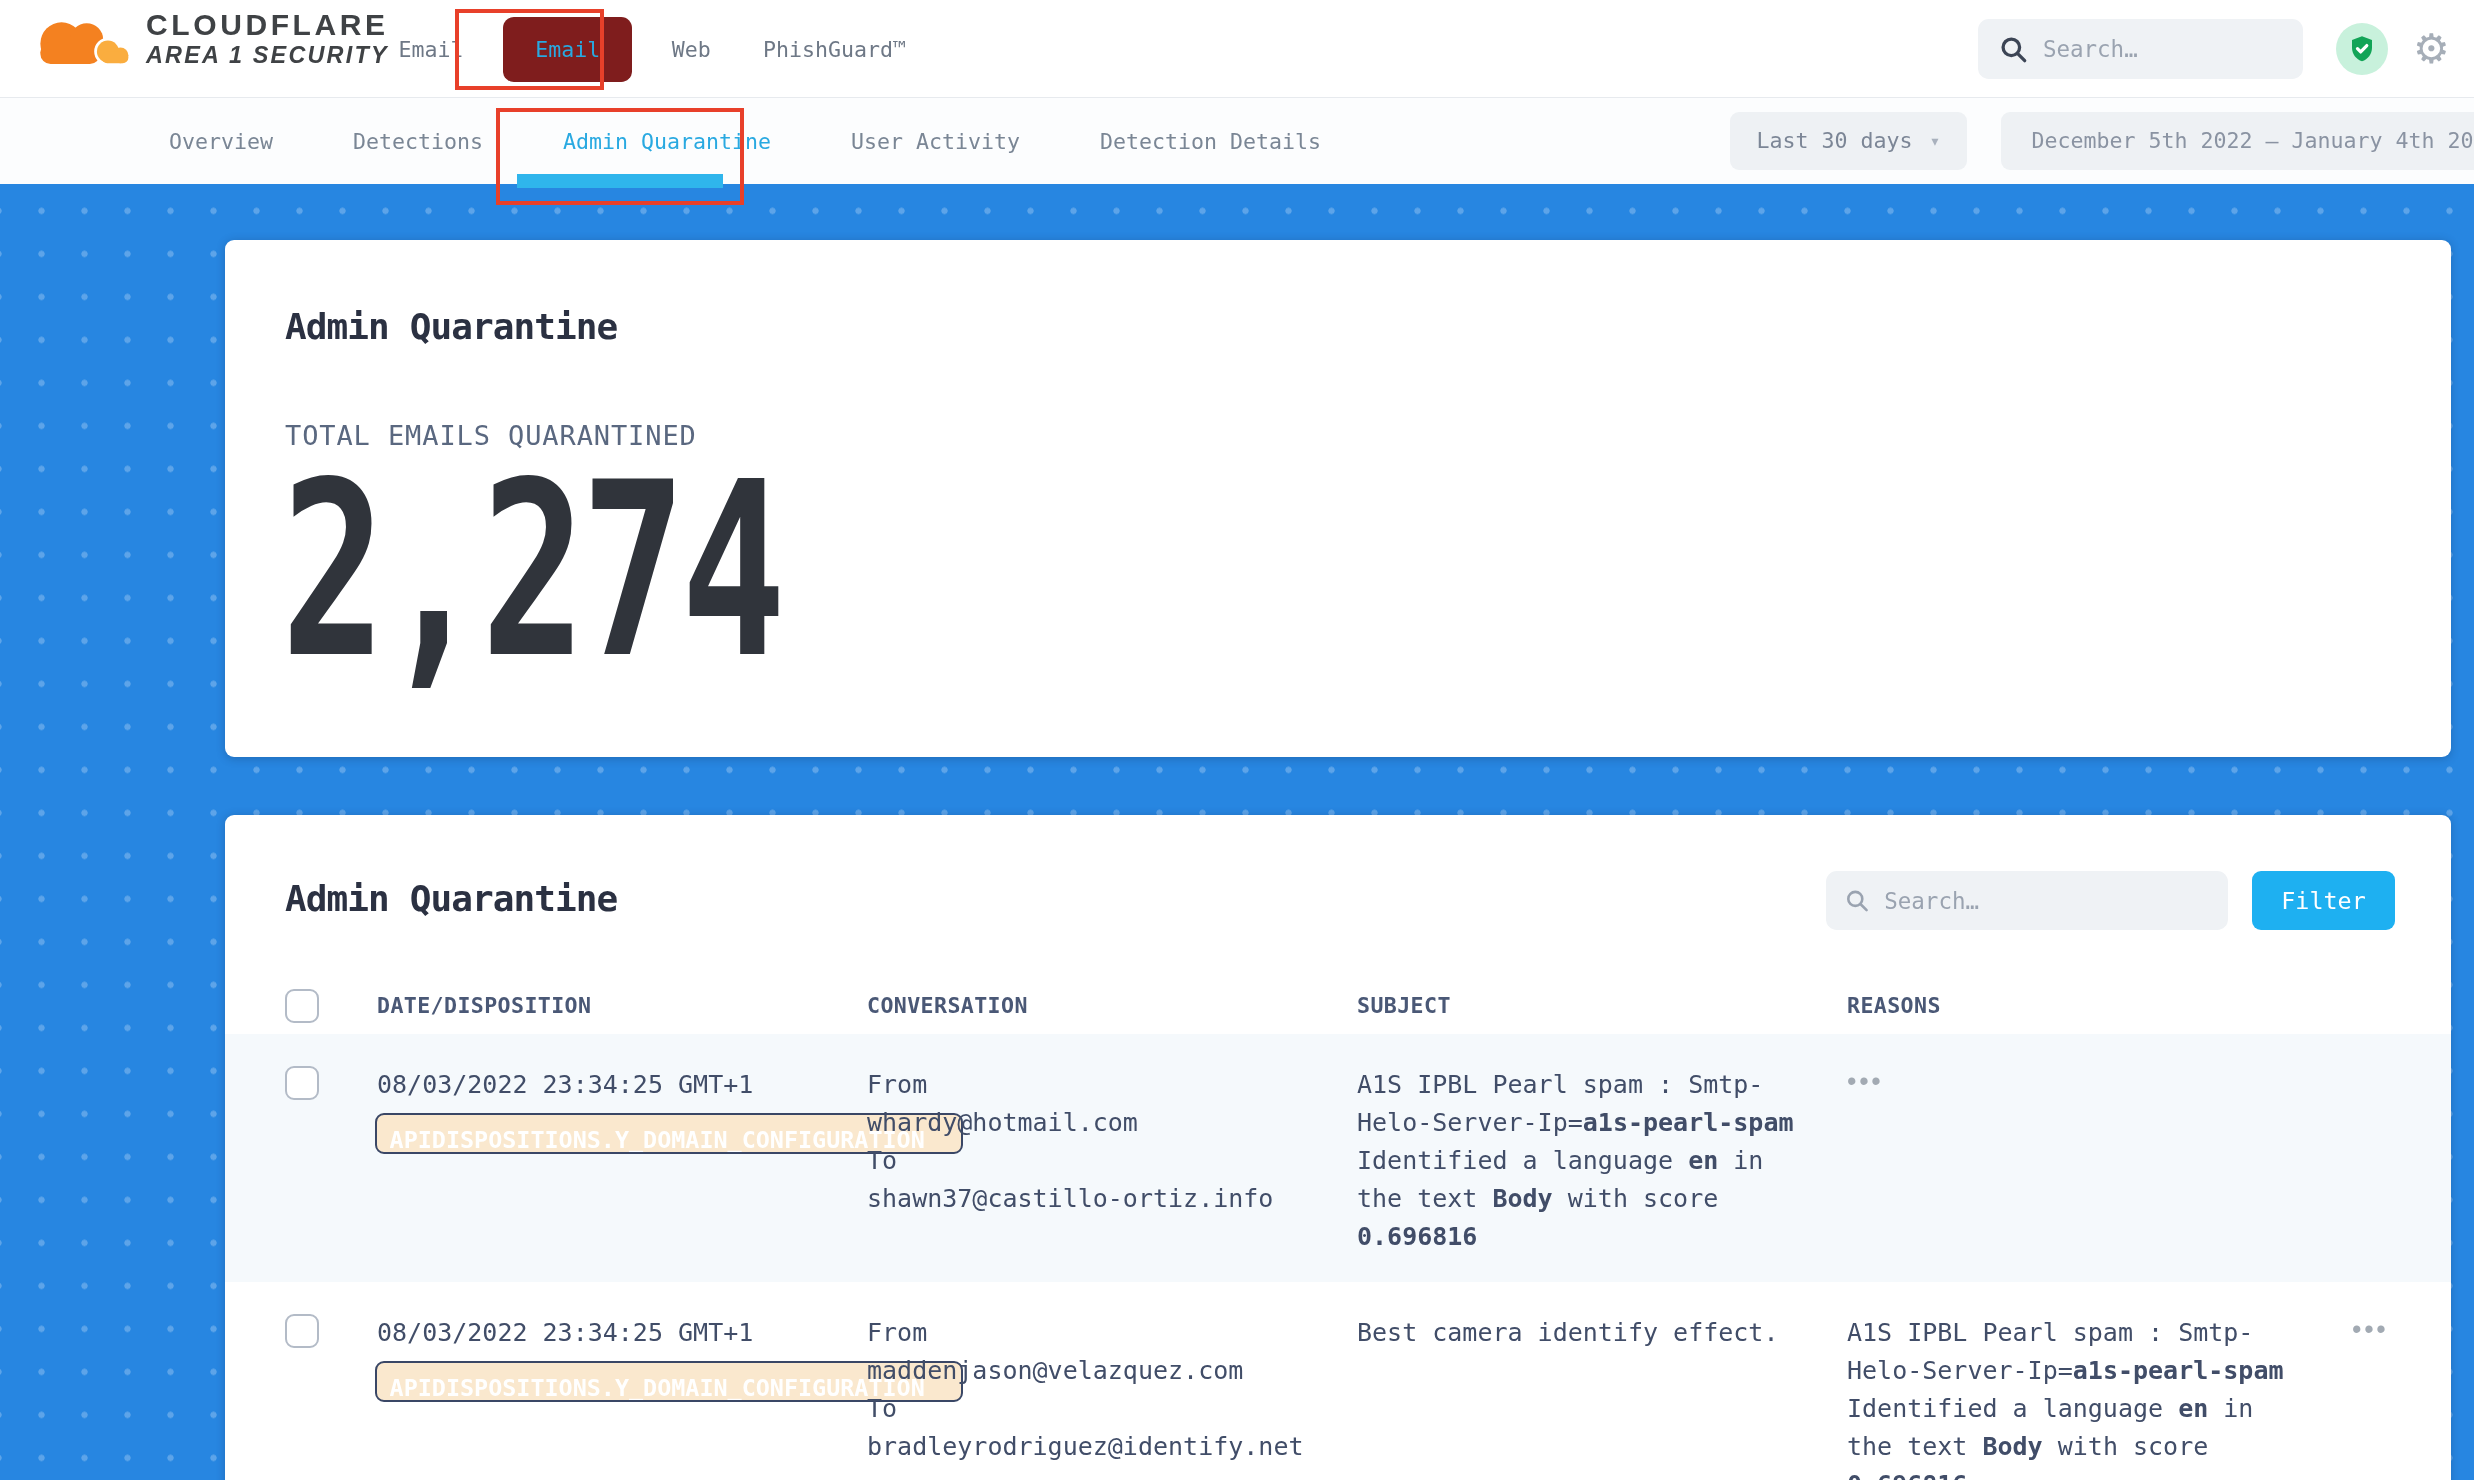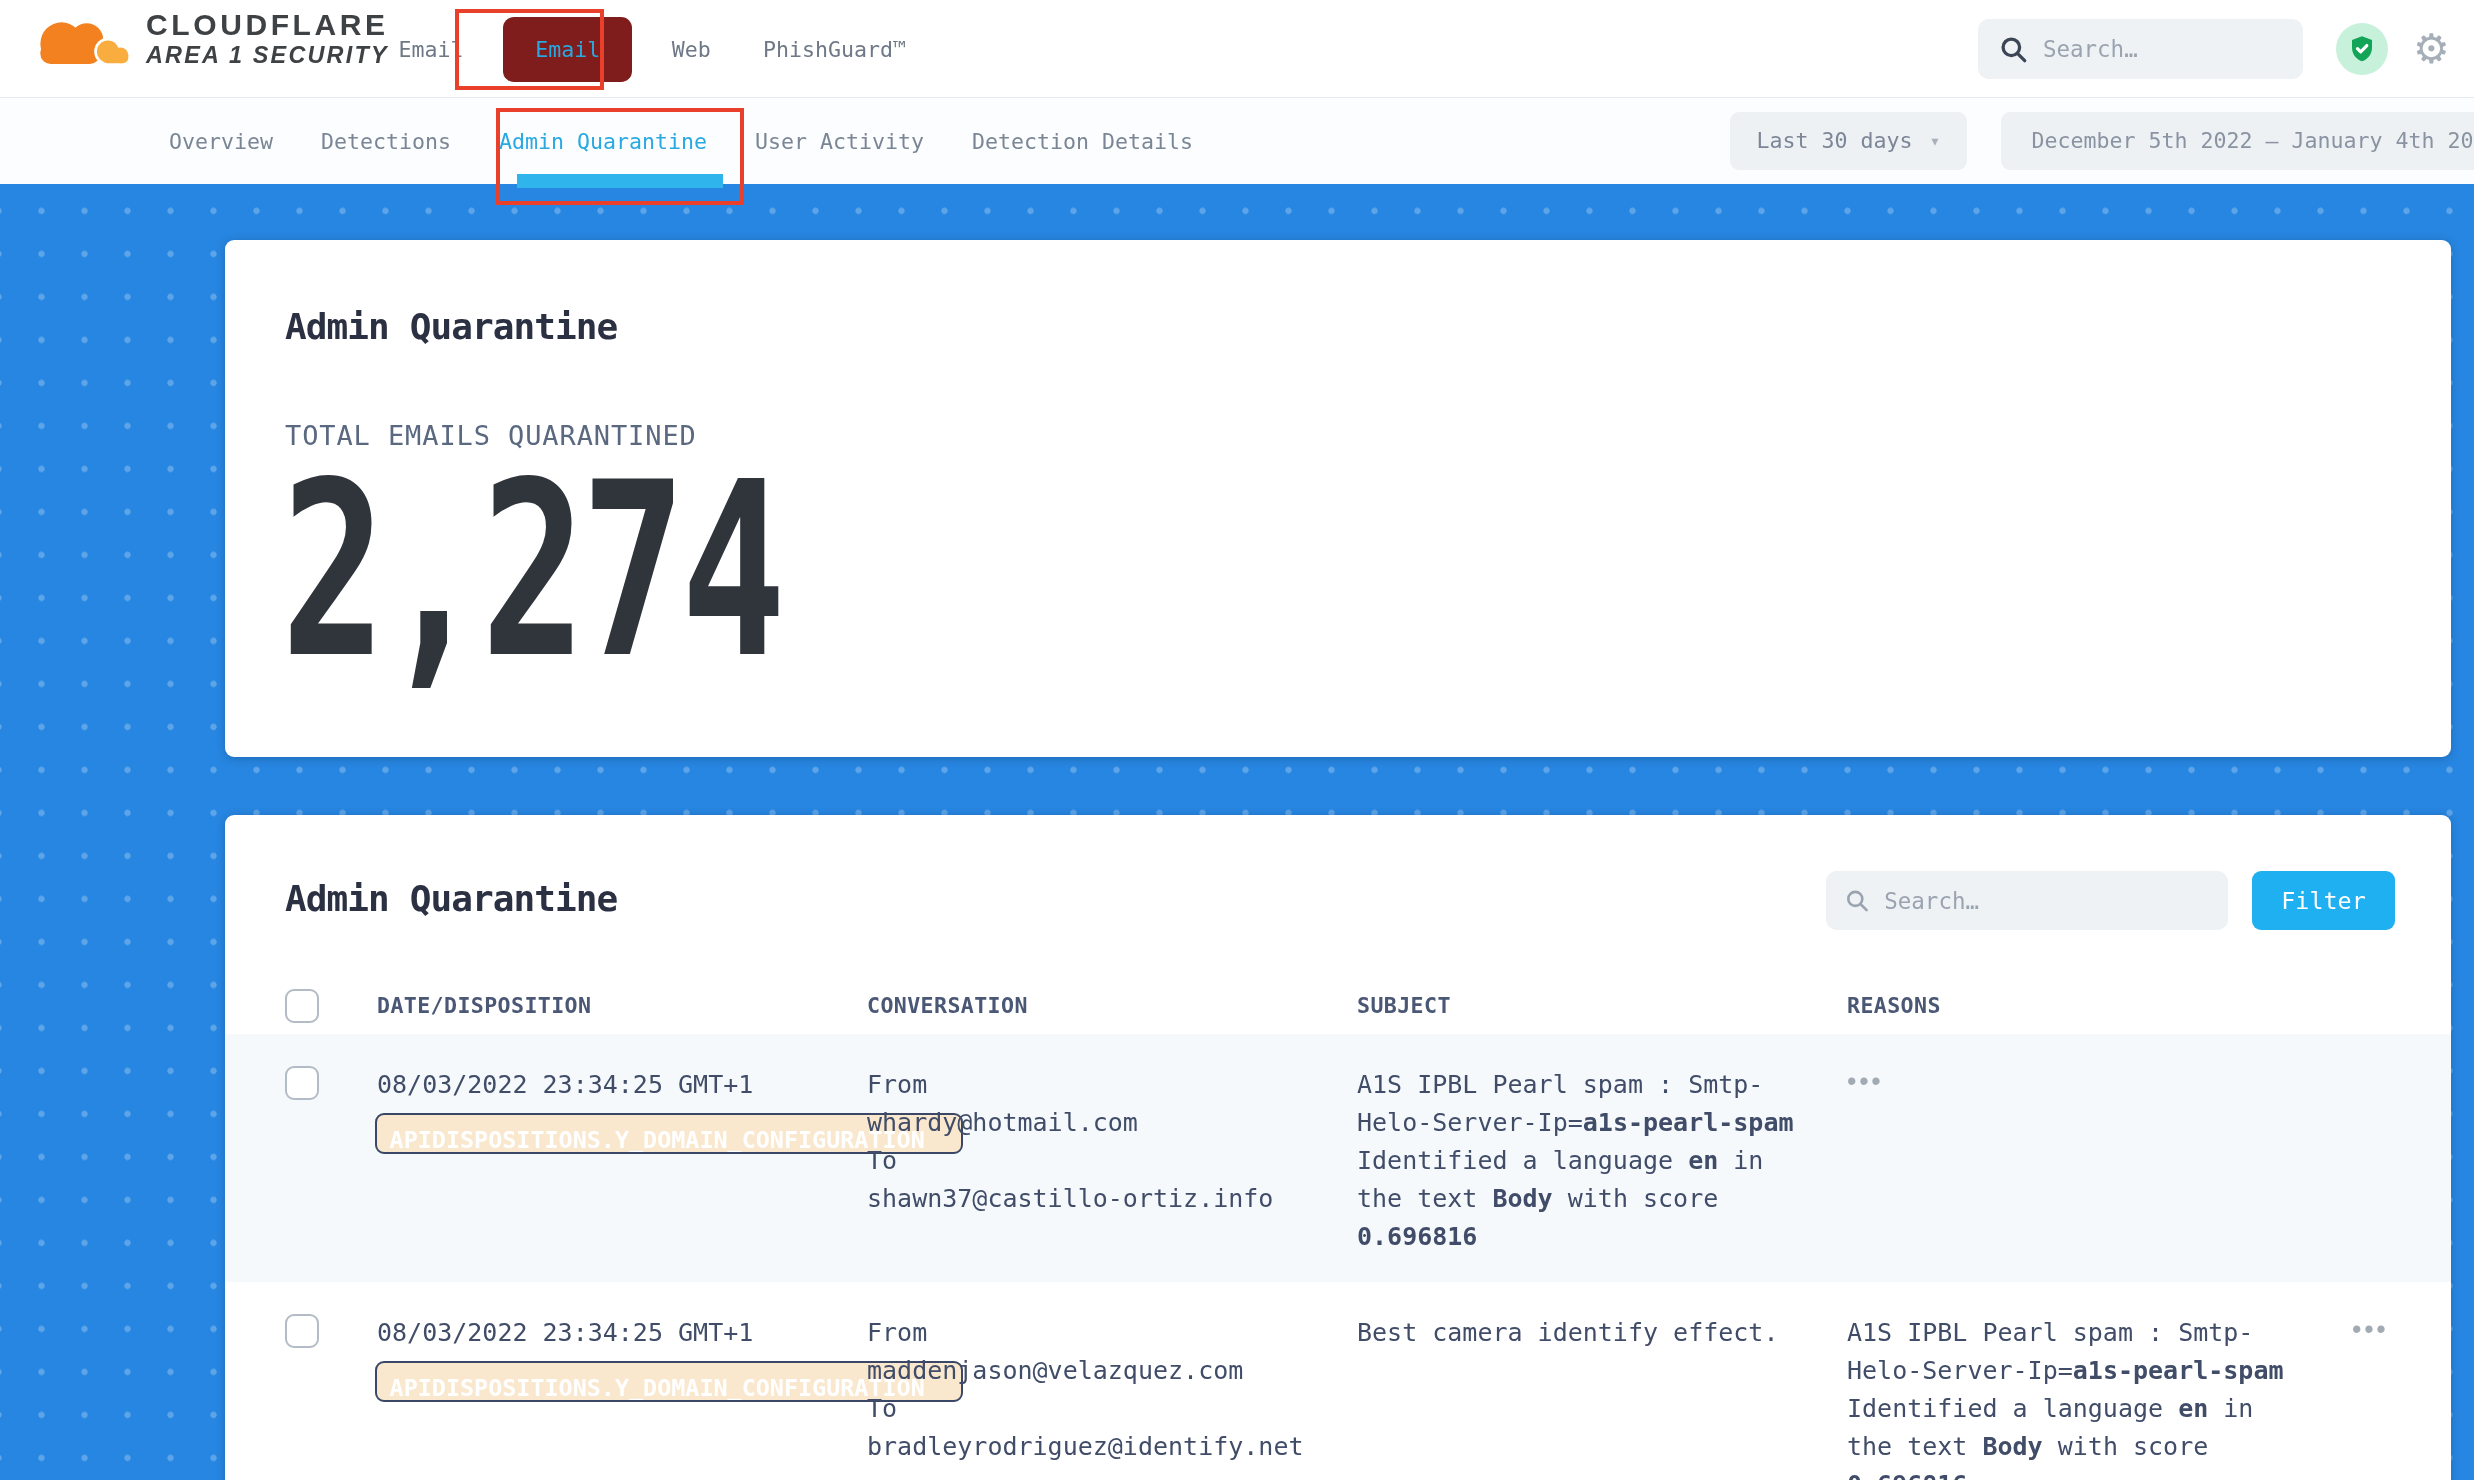--- a/index.html
+++ b/index.html
@@ -24,21 +24,21 @@
   .search-pill input { border:none; outline:none; background:transparent; font-family:inherit;
                        font-size:22.5px; color:#3C4555; margin-left:14.4px; width:100%; }
   .search-pill input::placeholder { color:#9AA3B0; }
   .shield-badge { position:absolute; left:2336px; top:23.4px; width:52px; height:52px; border-radius:50%;
                   background:#C8F1DC; display:flex; align-items:center; justify-content:center; cursor:pointer; }
   .gear { position:absolute; left:2413px; top:21.6px; font-size:41px; color:#A6AEB8; cursor:pointer;
           font-family:"DejaVu Sans",sans-serif; line-height:54px; }
 
   
   .subnav { position:absolute; left:0; top:98px; width:2475px; height:86px; background:#FCFDFE; z-index:3; }
-  .subnav-tabs { position:absolute; left:169px; top:0; height:86px; display:flex; align-items:center; gap:48px; }
+  .subnav-tabs { position:absolute; left:169px; top:0; height:86px; display:flex; align-items:center; gap:80px; }
   .subnav-tab { font-size:21.6px; color:#7A8695; white-space:nowrap; cursor:pointer; }
   .subnav-tab.active { color:#29A9E1; }
   .range-pill { position:absolute; left:1730px; top:13.5px; height:58px; width:237px; background:#EEF1F4;
                 border-radius:9px; display:flex; align-items:center; justify-content:center; gap:17px;
                 font-size:21.6px; color:#7C8696; cursor:pointer; }
   .range-caret { font-size:18px; color:#A9B1BD; }
   .date-pill { position:absolute; left:2001px; top:13.5px; height:58px; width:539px; background:#EEF1F4;
                border-radius:9px; display:flex; align-items:center; padding-left:30.5px;
                font-size:21.6px; color:#8A93A2; white-space:nowrap; cursor:pointer; }
   .tab-underline { position:absolute; left:517px; top:174px; width:206px; height:13.5px; background:#2FB5EC; z-index:12; }

